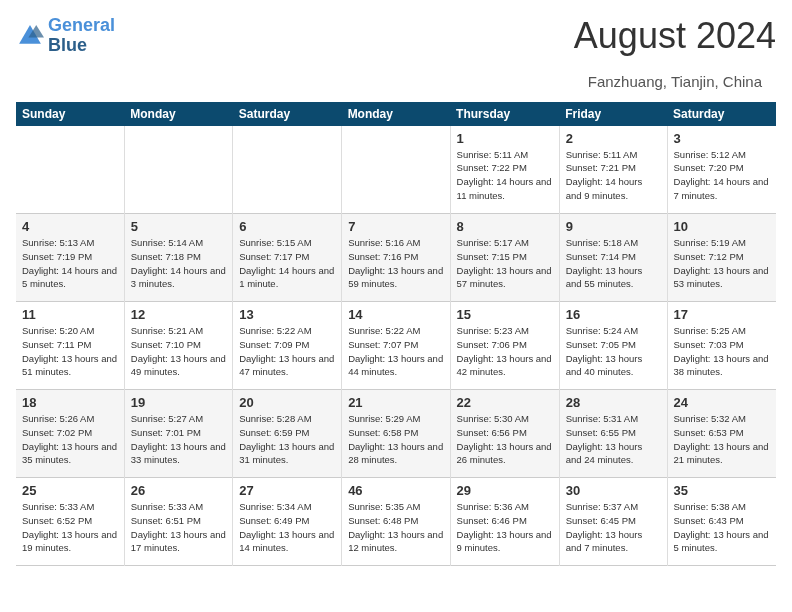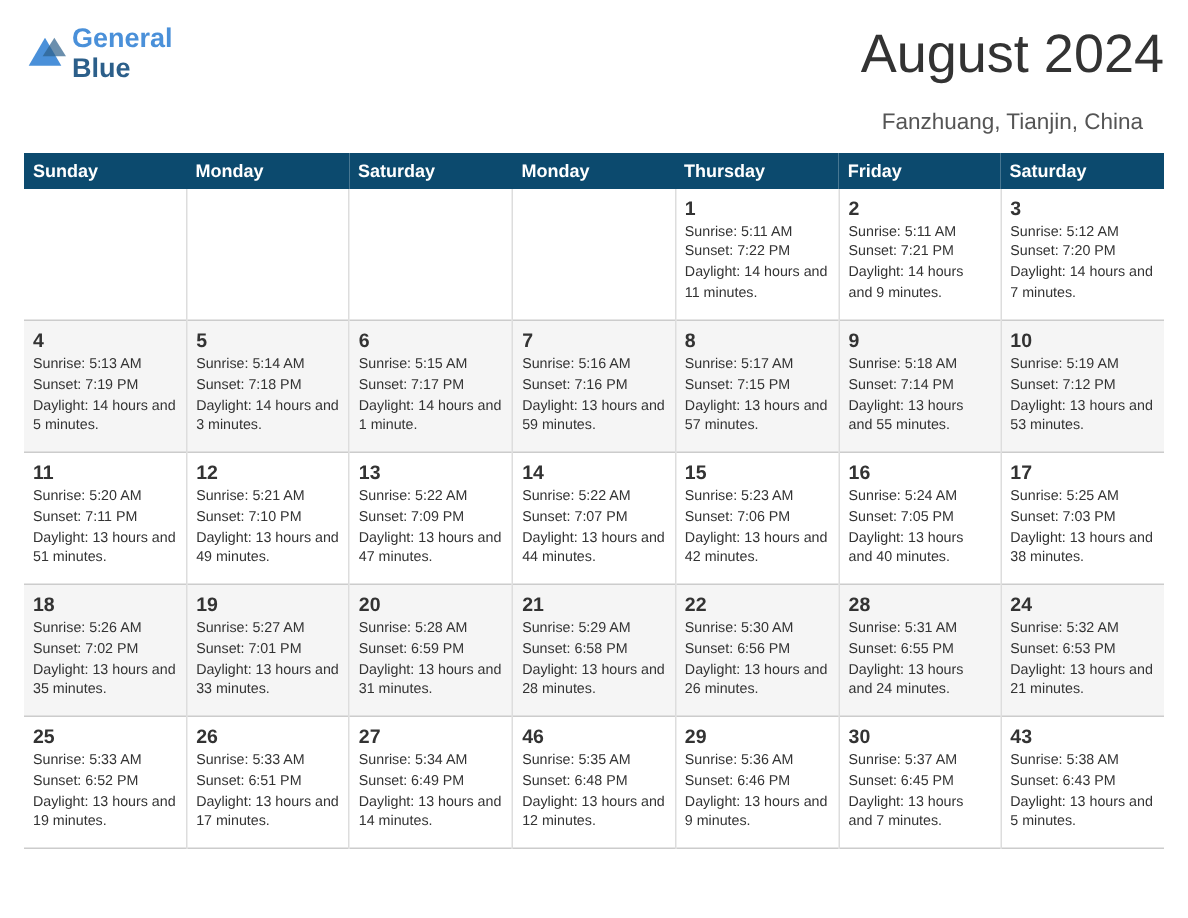--- a/index.html
+++ b/index.html
@@ -253,18 +253,18 @@
         </td>
         <td>
           <span class="day-number">29</span>
           <div class="day-info">Sunrise: 5:36 AM<br>Sunset: 6:46 PM<br>Daylight: 13 hours and 9 minutes.</div>
         </td>
         <td>
           <span class="day-number">30</span>
           <div class="day-info">Sunrise: 5:37 AM<br>Sunset: 6:45 PM<br>Daylight: 13 hours and 7 minutes.</div>
         </td>
         <td>
-          <span class="day-number">43</span>
+          <span class="day-number">35</span>
           <div class="day-info">Sunrise: 5:38 AM<br>Sunset: 6:43 PM<br>Daylight: 13 hours and 5 minutes.</div>
         </td>
       </tr>
     </tbody>
 </table>
 
 </body></html>

